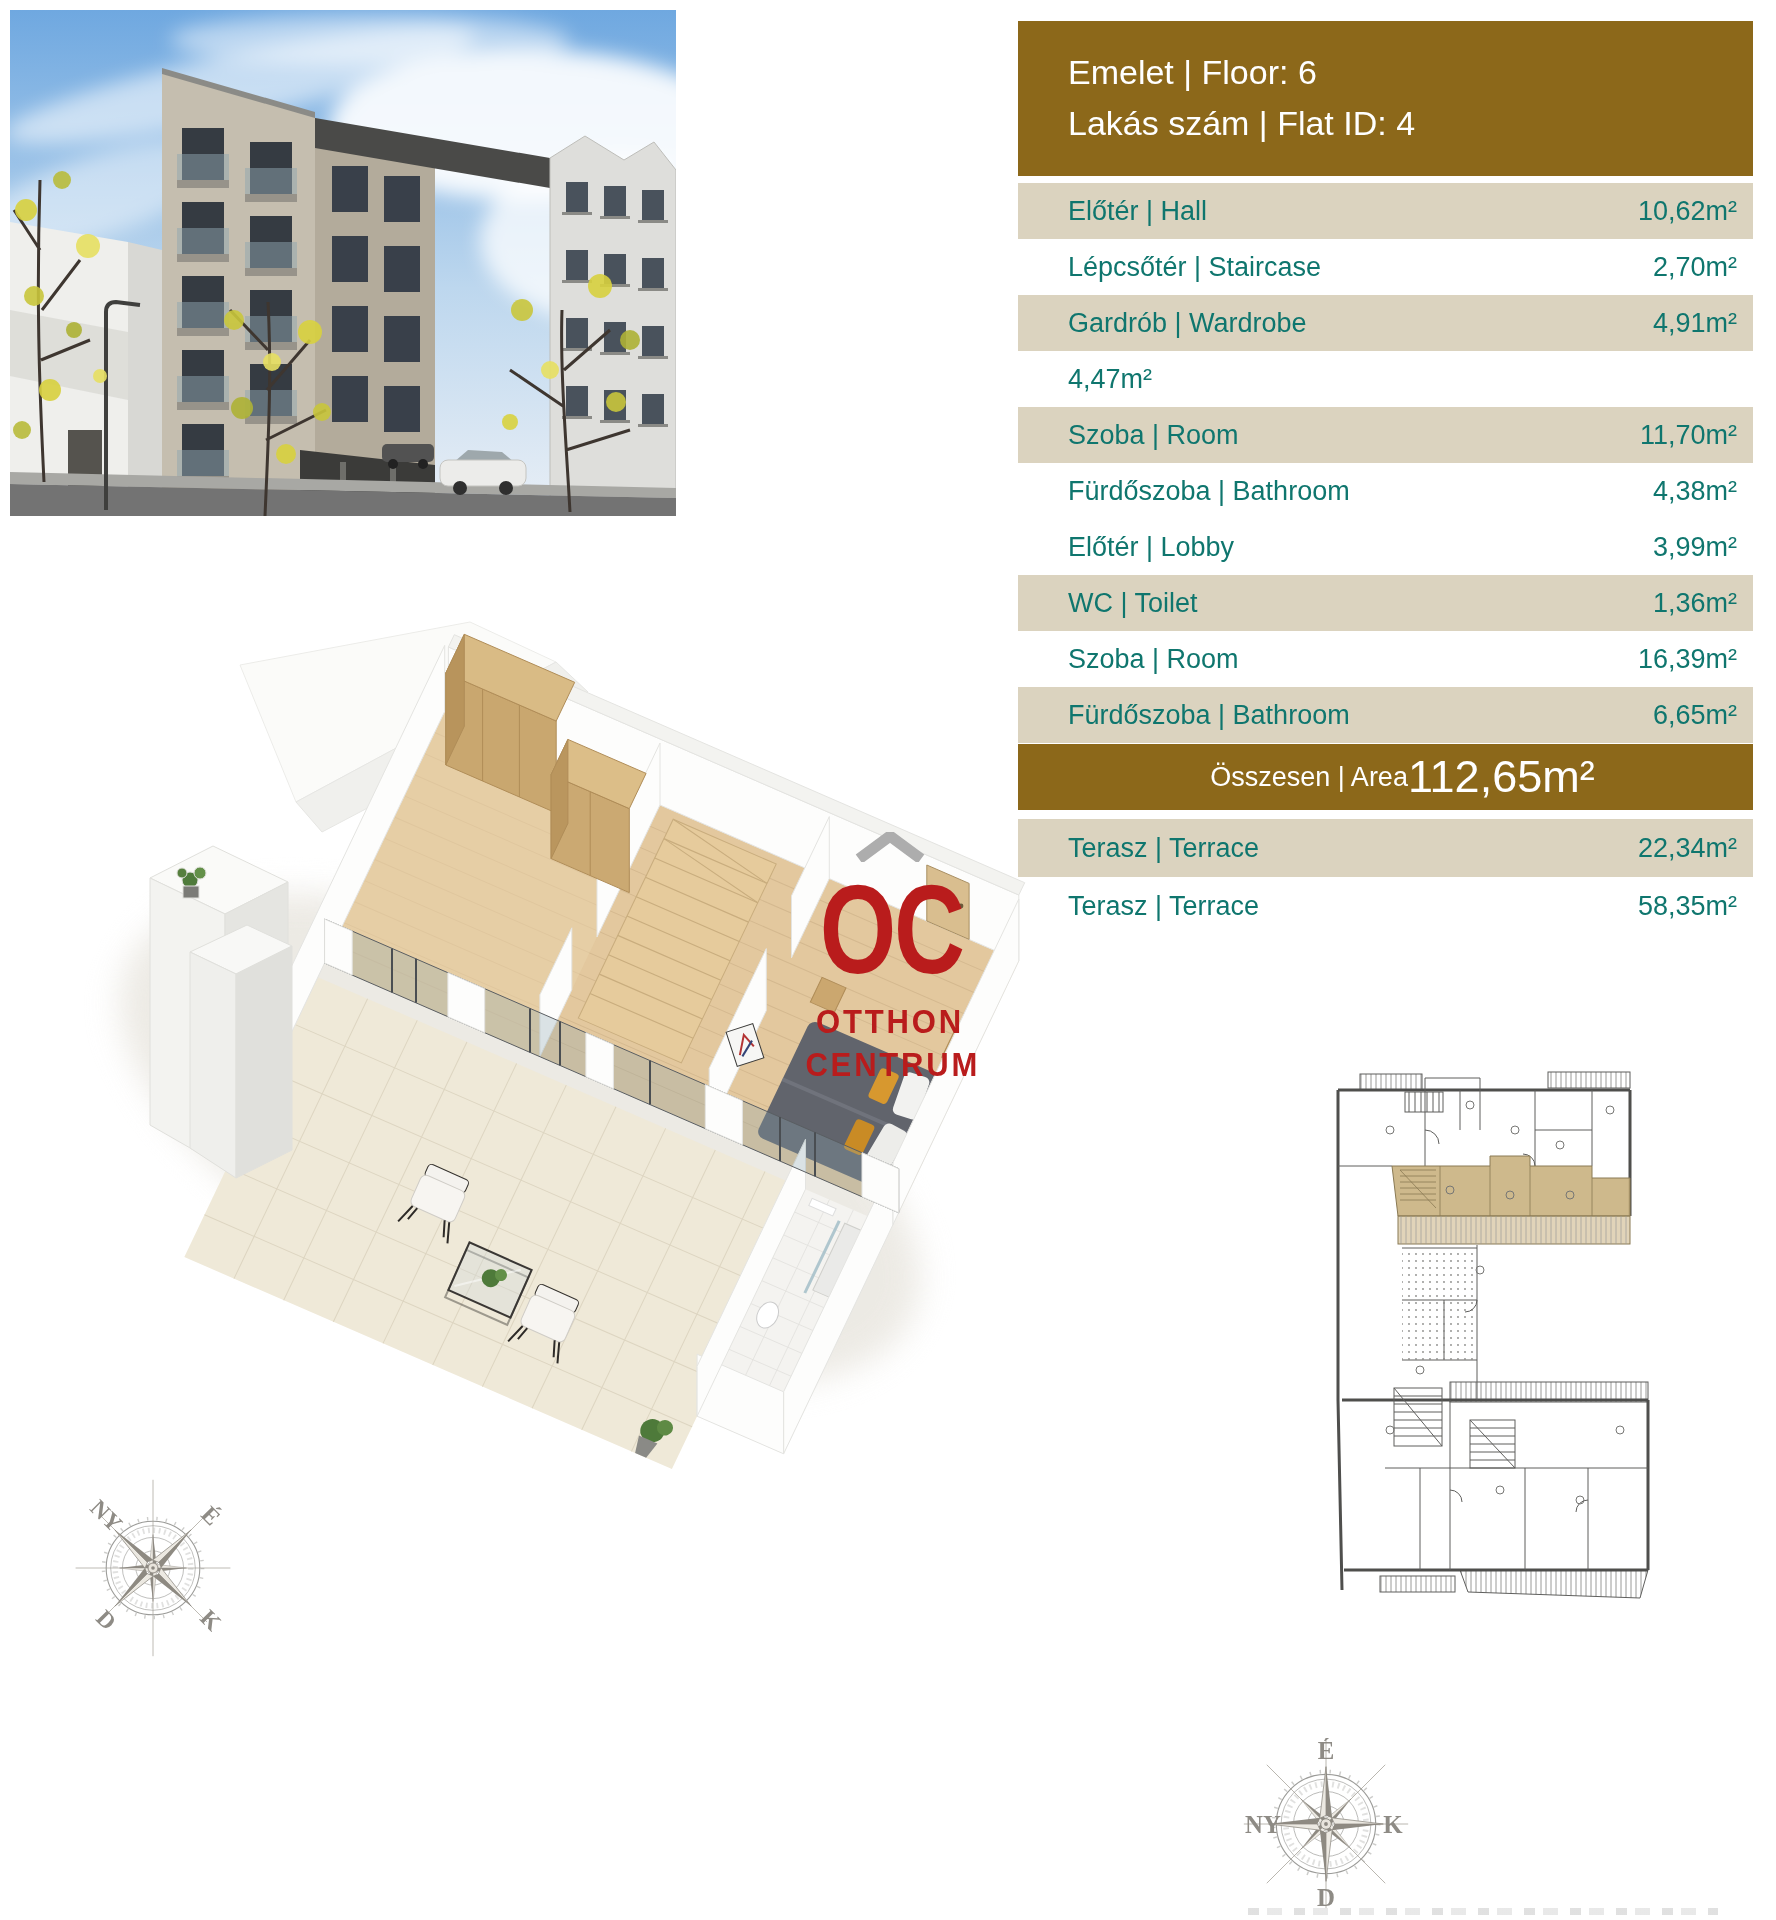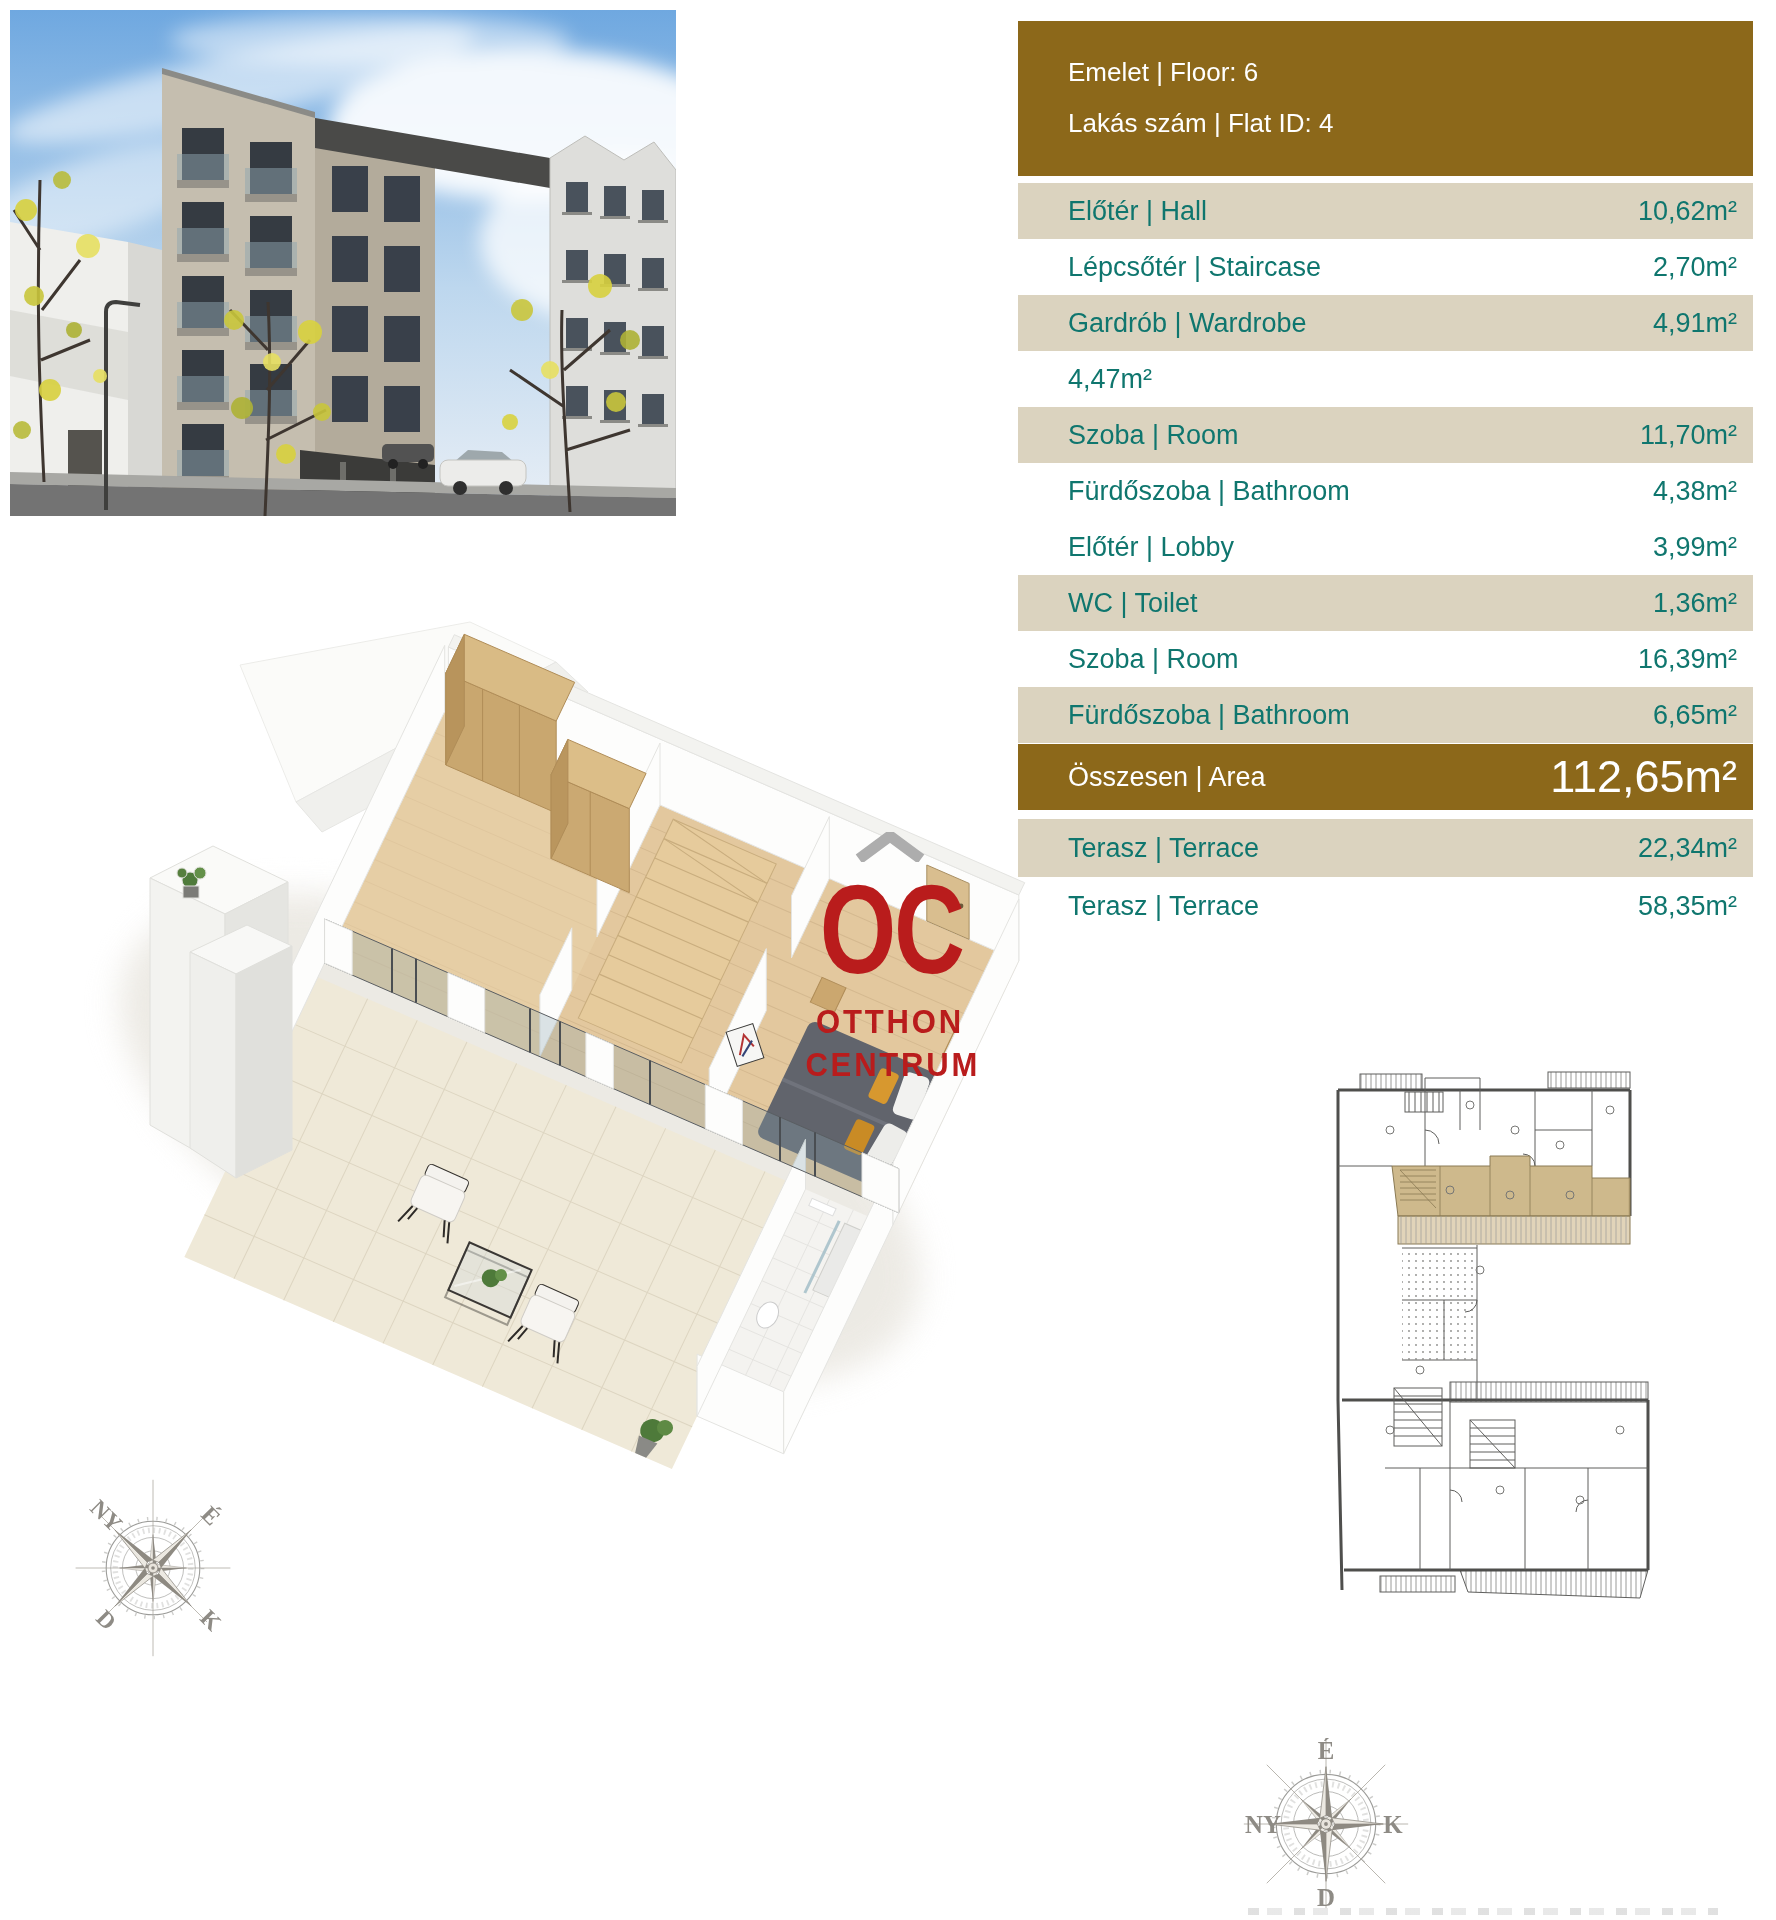--- a/index.html
+++ b/index.html
@@ -4,26 +4,26 @@
 <style>
   html,body{margin:0;padding:0;background:#fff;}
   .page{position:relative;width:1776px;height:1920px;background:#fff;overflow:hidden;
         font-family:"Liberation Sans", sans-serif;}
   svg{display:block;}
   
   .photo{position:absolute;left:10px;top:10px;width:666px;height:506px;}
   
   .panel{position:absolute;left:1018px;top:21px;width:735px;}
   .panel .gold-head{height:155px;box-sizing:border-box;background:#8C681A;color:#fff;
-        padding:26px 0 0 50px;font-size:26px;line-height:51px;margin-bottom:7px;}
+        padding:26px 0 0 50px;font-size:34px;line-height:51px;margin-bottom:7px;}
   .row{height:56px;display:flex;align-items:center;justify-content:space-between;
        box-sizing:border-box;padding:0 16px 0 50px;font-size:27px;color:#0f766e;background:#fff;}
   .row.beige{background:#DBD3BF;}
   .row .val{white-space:nowrap;}
-  .row.summary{height:66px;background:#8C681A;color:#fff;margin:1px 0 9px 0;}
+  .row.summary{height:66px;background:#8C681A;color:#fff;margin:1px 0 9px 0;justify-content:center;}
   .row.summary .val{font-size:45px;}
   .terrace .row{height:58px;gap:19px;}
   
   .logo{position:absolute;left:800px;top:832px;width:180px;text-align:center;color:#b91c1c;}
   .logo .chev{margin:0 auto;}
   .logo .mono{font-size:126px;font-weight:700;line-height:0.82;margin-top:16px;
        letter-spacing:-3px;transform:scaleX(.78);transform-origin:50% 0;}
   .logo .wrd{font-weight:700;letter-spacing:3px;transform:scaleX(.94);transform-origin:50% 0;}
   .logo .w1{font-size:33px;margin-top:22px;}
   .logo .w2{font-size:33px;margin-top:5px;}

